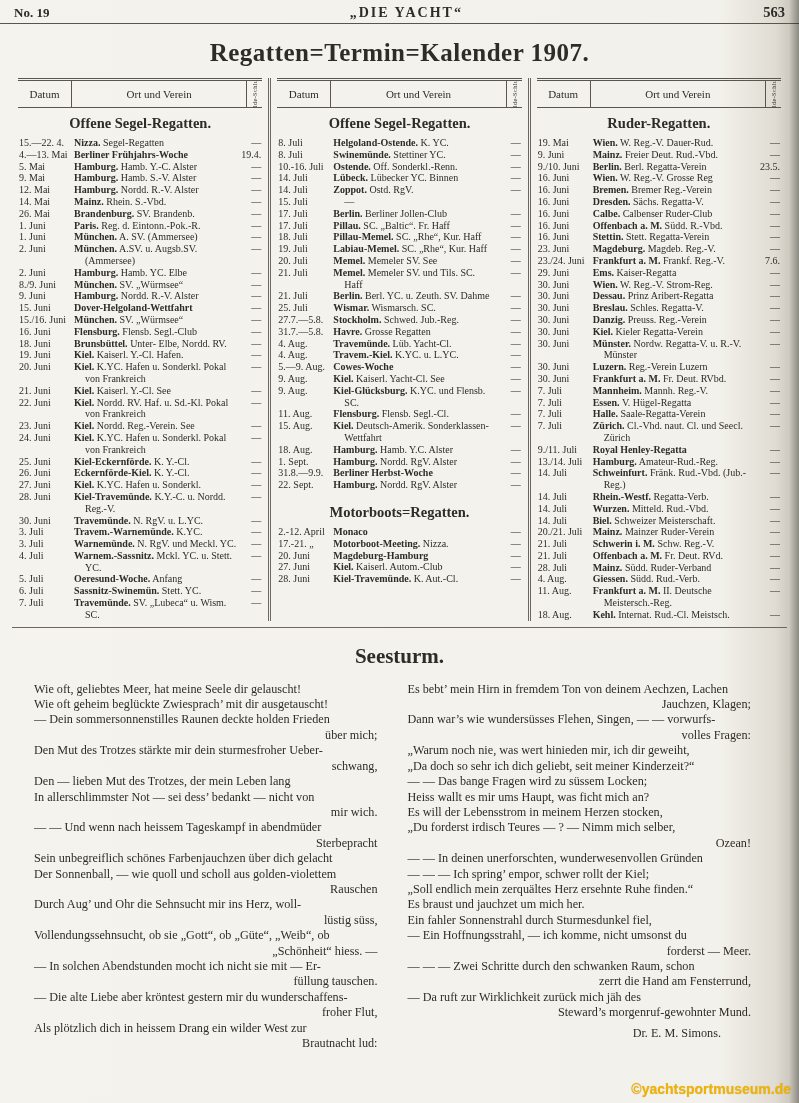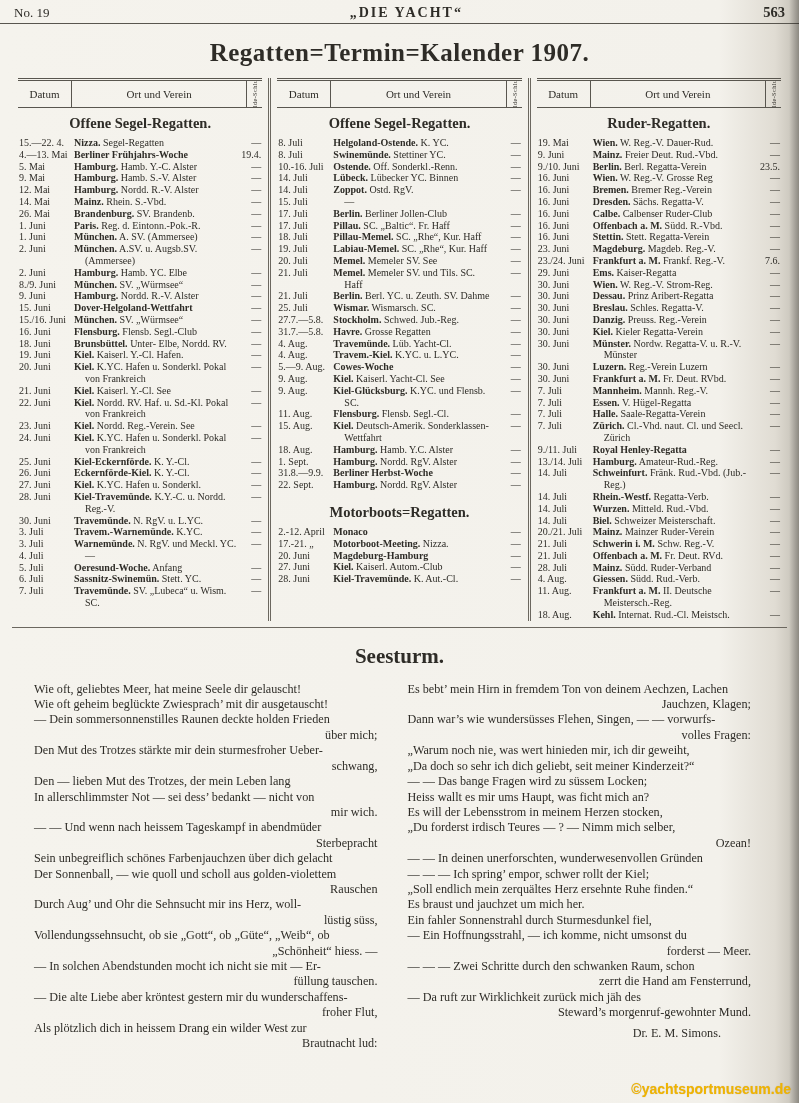--- a/index.html
+++ b/index.html
@@ -9,21 +9,21 @@
     position:relative; width:799px; height:1103px; margin:0 auto;
     background:linear-gradient(90deg,#f5f3ed 0,#f3f1eb 90%,#e0dcd3 97%,#c2beb4 100%);
     color:#2e2c27; overflow:hidden; box-shadow:0 0 8px rgba(0,0,0,.4);
   }
   .page::after{content:"";position:absolute;top:0;right:0;width:10px;height:100%;
     background:linear-gradient(90deg,rgba(0,0,0,0),rgba(0,0,0,.28));pointer-events:none;}
 
   
   .masthead-row{display:flex;justify-content:space-between;align-items:baseline;
     padding:4px 14px 2px;border-bottom:1px solid #59564f;}
-  .issue-no{font-weight:normal;font-size:13px;}
+  .issue-no{font-weight:bold;font-size:13px;}
   .masthead{font-size:14px;font-weight:bold;letter-spacing:2px;}
   .pageno{font-weight:bold;font-size:14.5px;}
 
   .main-title{text-align:center;font-weight:bold;font-size:25px;letter-spacing:.5px;margin:15px 11px 11px;}
 
   
   .tables{display:flex;margin:0 12px;border-bottom:1px solid #6b675f;padding-bottom:6px;}
   .tcol{flex:1;min-width:0;padding:0 6px;}
   .tcol + .tcol{border-left:3px double #6b675f;}
   .thead{display:flex;border-top:3px double #59564f;border-bottom:1px solid #59564f;height:30px;}
@@ -219,20 +219,21 @@
             <span class="td-text"><b>Travem.-Warnemünde.</b> K.YC.</span>
             <span class="td-melde">—</span>
           </div>
           <div class="trow">
             <span class="td-date">3. Juli</span>
             <span class="td-text"><b>Warnemünde.</b> N. RgV. und Meckl. YC.</span>
             <span class="td-melde">—</span>
           </div>
           <div class="trow">
             <span class="td-date">4. Juli</span>
+            <span class="td-text"><b>Warnem.-Sassnitz.</b> Mckl. YC. u. Stett. YC.</span>
             <span class="td-melde">—</span>
           </div>
           <div class="trow">
             <span class="td-date">5. Juli</span>
             <span class="td-text"><b>Oeresund-Woche.</b> Anfang</span>
             <span class="td-melde">—</span>
           </div>
           <div class="trow">
             <span class="td-date">6. Juli</span>
             <span class="td-text"><b>Sassnitz-Swinemün.</b> Stett. YC.</span>

